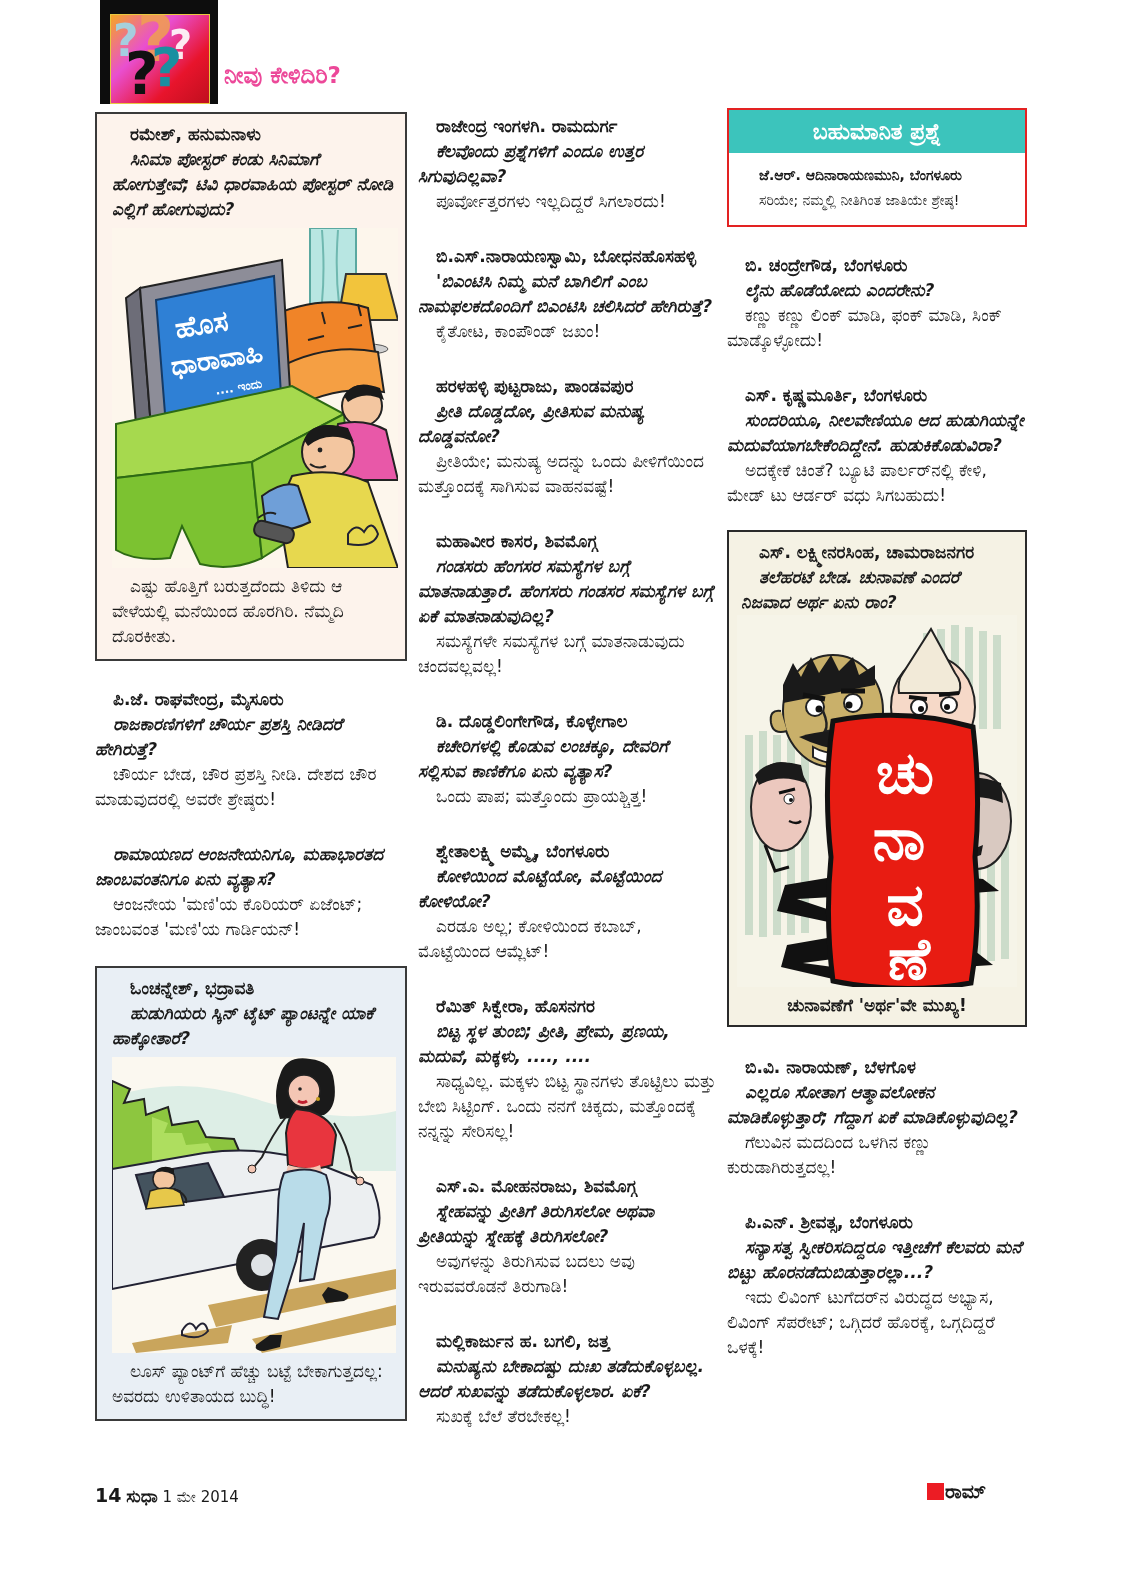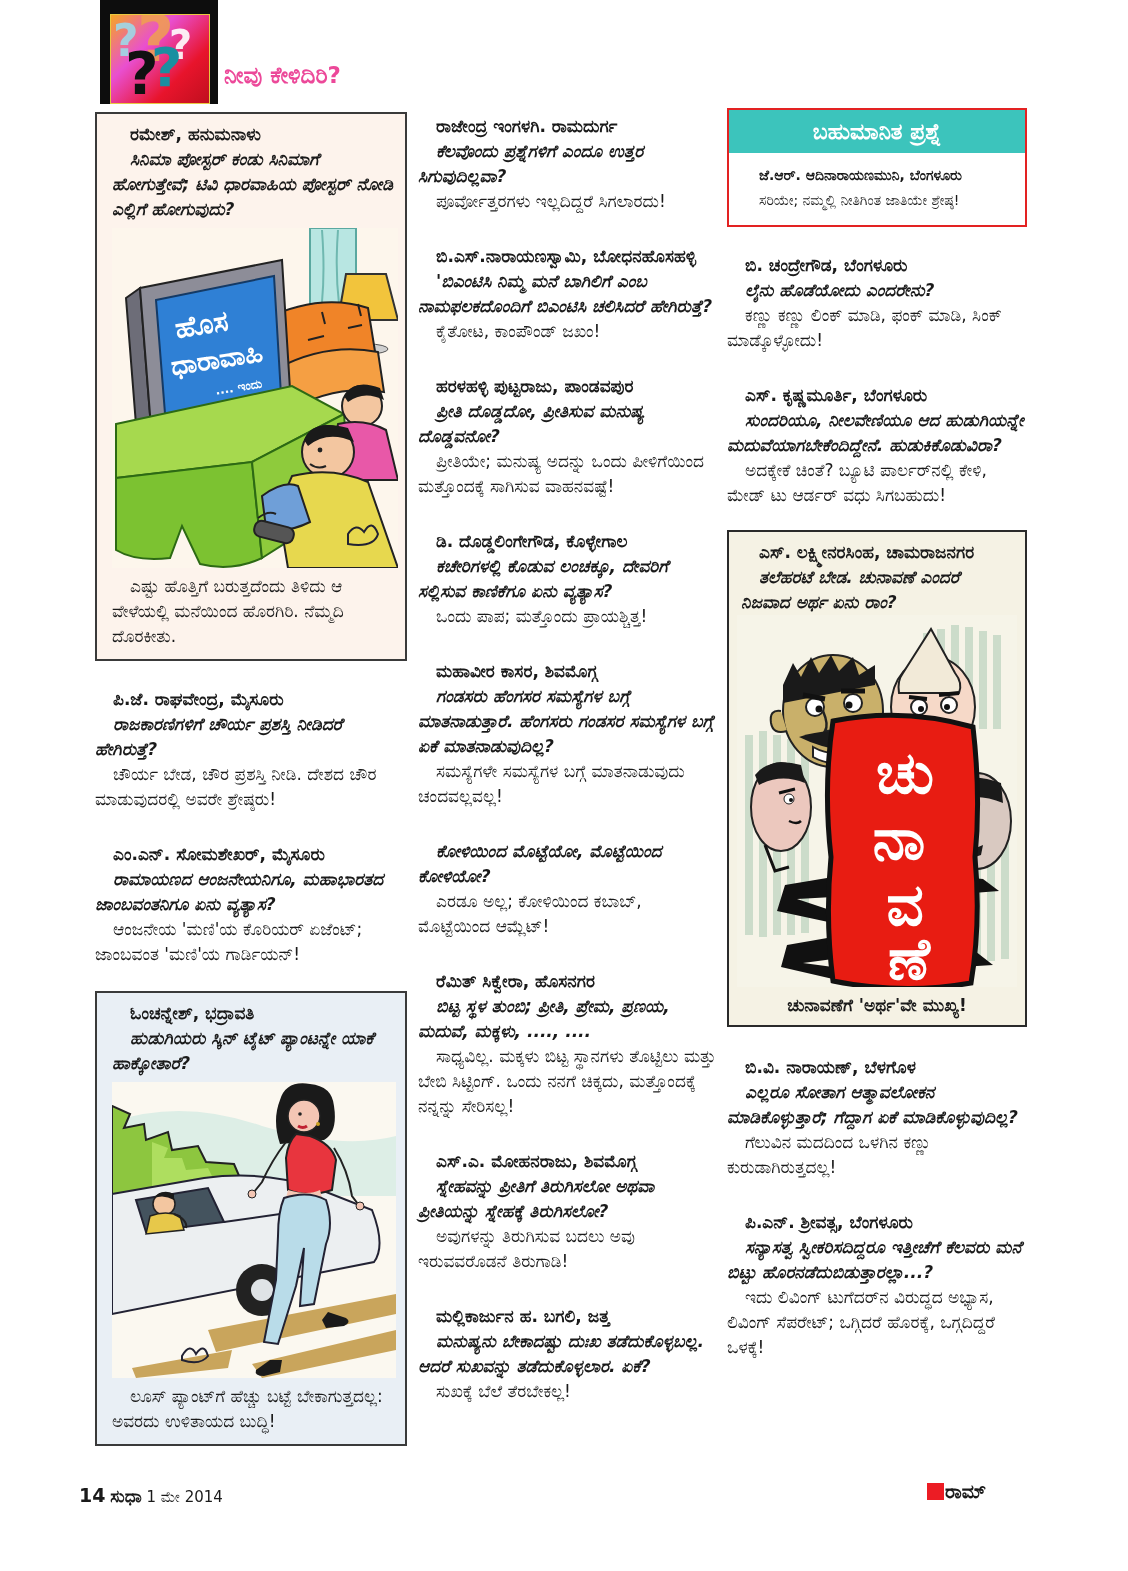--- a/index.html
+++ b/index.html
@@ -37,21 +37,21 @@
   .prize-box{border:2px solid #e32222;background:#fff;margin-bottom:26px;}
   .prize-head{background:#3cc4bc;color:#fff;font-size:22px;font-weight:bold;
       text-align:center;padding:9px 12px;}
   .prize-body{padding:10px 12px 12px 12px;font-size:14px;line-height:25px;}
   .prize-body p{margin:0;text-indent:18px;}
   
   .cartoon-box{border:2px solid #2a2a2a;background:#f5f2e4;padding:8px 8px 10px 8px;margin-bottom:28px;}
   .cartoon-box .qa{margin:0 4px;}
   .cartoon-caption{text-align:center;font-weight:bold;font-size:17px;margin-top:4px;}
   
-  #footer-left{position:absolute;left:79px;top:1484px;font-size:15px;}
+  #footer-left{position:absolute;left:95px;top:1484px;font-size:15px;}
   #footer-left .pgnum{font-weight:bold;font-size:19px;}
   #footer-left .mag{font-weight:bold;font-size:17px;}
   #sig{position:absolute;left:927px;top:1480px;display:flex;align-items:center;gap:1px;
       font-size:19px;font-weight:bold;}
   #sig .sq{width:17px;height:17px;background:#ec1c24;display:inline-block;}
 </style>
 </head>
 <body>
 
 <div id="page">
@@ -129,21 +129,20 @@
         <p>ಎಷ್ಟು ಹೊತ್ತಿಗೆ ಬರುತ್ತದೆಂದು ತಿಳಿದು ಆ ವೇಳೆಯಲ್ಲಿ ಮನೆಯಿಂದ ಹೊರಗಿರಿ. ನೆಮ್ಮದಿ ದೊರಕೀತು.</p>
       </div>
     </div>
 
     <div class="qa">
       <p class="author">ಪಿ.ಜೆ. ರಾಘವೇಂದ್ರ, ಮೈಸೂರು</p>
       <p class="question">ರಾಜಕಾರಣಿಗಳಿಗೆ ಚೌರ್ಯ ಪ್ರಶಸ್ತಿ ನೀಡಿದರೆ ಹೇಗಿರುತ್ತೆ?</p>
       <p>ಚೌರ್ಯ ಬೇಡ, ಚೌರ ಪ್ರಶಸ್ತಿ ನೀಡಿ. ದೇಶದ ಚೌರ ಮಾಡುವುದರಲ್ಲಿ ಅವರೇ ಶ್ರೇಷ್ಠರು!</p>
     </div>
     <div class="qa" style="margin-bottom:24px;">
-      <p class="author">ಎಂ.ಎನ್. ಸೋಮಶೇಖರ್, ಮೈಸೂರು</p>
       <p class="question">ರಾಮಾಯಣದ ಆಂಜನೇಯನಿಗೂ, ಮಹಾಭಾರತದ ಜಾಂಬವಂತನಿಗೂ ಏನು ವ್ಯತ್ಯಾಸ?</p>
       <p>ಆಂಜನೇಯ 'ಮಣಿ'ಯ ಕೊರಿಯರ್ ಏಜೆಂಟ್; ಜಾಂಬವಂತ 'ಮಣಿ'ಯ ಗಾರ್ಡಿಯನ್!</p>
     </div>
 
     <div class="qbox box-blue">
       <div class="qa">
         <p class="author">ಓಂಚನ್ನೇಶ್, ಭದ್ರಾವತಿ</p>
         <p class="question">ಹುಡುಗಿಯರು ಸ್ಕಿನ್ ಟೈಟ್ ಪ್ಯಾಂಟನ್ನೇ ಯಾಕೆ ಹಾಕ್ಕೋತಾರೆ?</p>
       </div>
       <svg width="284" height="296" viewBox="0 0 284 296">
@@ -206,30 +205,31 @@
       <p class="author">ಬಿ.ಎಸ್.ನಾರಾಯಣಸ್ವಾಮಿ, ಬೋಧನಹೊಸಹಳ್ಳಿ</p>
       <p class="question">'ಬಿಎಂಟಿಸಿ ನಿಮ್ಮ ಮನೆ ಬಾಗಿಲಿಗೆ ಎಂಬ ನಾಮಫಲಕದೊಂದಿಗೆ ಬಿಎಂಟಿಸಿ ಚಲಿಸಿದರೆ ಹೇಗಿರುತ್ತೆ?</p>
       <p>ಕೈತೋಟ, ಕಾಂಪೌಂಡ್ ಜಖಂ!</p>
     </div>
     <div class="qa">
       <p class="author">ಹರಳಹಳ್ಳಿ ಪುಟ್ಟರಾಜು, ಪಾಂಡವಪುರ</p>
       <p class="question">ಪ್ರೀತಿ ದೊಡ್ಡದೋ, ಪ್ರೀತಿಸುವ ಮನುಷ್ಯ ದೊಡ್ಡವನೋ?</p>
       <p>ಪ್ರೀತಿಯೇ; ಮನುಷ್ಯ ಅದನ್ನು ಒಂದು ಪೀಳಿಗೆಯಿಂದ ಮತ್ತೊಂದಕ್ಕೆ ಸಾಗಿಸುವ ವಾಹನವಷ್ಟೆ!</p>
     </div>
     <div class="qa">
+      <p class="author">ಮಹಾವೀರ ಕಾಸರ, ಶಿವಮೊಗ್ಗ</p>
+      <p class="question">ಗಂಡಸರು ಹೆಂಗಸರ ಸಮಸ್ಯೆಗಳ ಬಗ್ಗೆ ಮಾತನಾಡುತ್ತಾರೆ. ಹೆಂಗಸರು ಗಂಡಸರ ಸಮಸ್ಯೆಗಳ ಬಗ್ಗೆ ಏಕೆ ಮಾತನಾಡುವುದಿಲ್ಲ?</p>
+      <p>ಸಮಸ್ಯೆಗಳೇ ಸಮಸ್ಯೆಗಳ ಬಗ್ಗೆ ಮಾತನಾಡುವುದು ಚಂದವಲ್ಲವಲ್ಲ!</p>
+    </div>
+    <div class="qa">
       <p class="author">ಡಿ. ದೊಡ್ಡಲಿಂಗೇಗೌಡ, ಕೊಳ್ಳೇಗಾಲ</p>
       <p class="question">ಕಚೇರಿಗಳಲ್ಲಿ ಕೊಡುವ ಲಂಚಕ್ಕೂ, ದೇವರಿಗೆ ಸಲ್ಲಿಸುವ ಕಾಣಿಕೆಗೂ ಏನು ವ್ಯತ್ಯಾಸ?</p>
       <p>ಒಂದು ಪಾಪ; ಮತ್ತೊಂದು ಪ್ರಾಯಶ್ಚಿತ್ತ!</p>
     </div>
     <div class="qa">
-      <p class="author">ಮಹಾವೀರ ಕಾಸರ, ಶಿವಮೊಗ್ಗ</p>
-      <p class="question">ಗಂಡಸರು ಹೆಂಗಸರ ಸಮಸ್ಯೆಗಳ ಬಗ್ಗೆ ಮಾತನಾಡುತ್ತಾರೆ. ಹೆಂಗಸರು ಗಂಡಸರ ಸಮಸ್ಯೆಗಳ ಬಗ್ಗೆ ಏಕೆ ಮಾತನಾಡುವುದಿಲ್ಲ?</p>
-      <p>ಸಮಸ್ಯೆಗಳೇ ಸಮಸ್ಯೆಗಳ ಬಗ್ಗೆ ಮಾತನಾಡುವುದು ಚಂದವಲ್ಲವಲ್ಲ!</p>
-    </div>
-    <div class="qa">
+      <p class="author">ಶ್ವೇತಾಲಕ್ಷ್ಮಿ ಅಮ್ಮೈ, ಬೆಂಗಳೂರು</p>
       <p class="question">ಕೋಳಿಯಿಂದ ಮೊಟ್ಟೆಯೋ, ಮೊಟ್ಟೆಯಿಂದ ಕೋಳಿಯೋ?</p>
       <p>ಎರಡೂ ಅಲ್ಲ; ಕೋಳಿಯಿಂದ ಕಬಾಬ್, ಮೊಟ್ಟೆಯಿಂದ ಆಮ್ಲೆಟ್!</p>
     </div>
     <div class="qa">
       <p class="author">ರೆಮಿತ್ ಸಿಕ್ವೇರಾ, ಹೊಸನಗರ</p>
       <p class="question">ಬಿಟ್ಟ ಸ್ಥಳ ತುಂಬಿ; ಪ್ರೀತಿ, ಪ್ರೇಮ, ಪ್ರಣಯ, ಮದುವೆ, ಮಕ್ಕಳು, ...., ....</p>
       <p>ಸಾಧ್ಯವಿಲ್ಲ. ಮಕ್ಕಳು ಬಿಟ್ಟ ಸ್ಥಾನಗಳು ತೊಟ್ಟಿಲು ಮತ್ತು ಬೇಬಿ ಸಿಟ್ಟಿಂಗ್. ಒಂದು ನನಗೆ ಚಿಕ್ಕದು, ಮತ್ತೊಂದಕ್ಕೆ ನನ್ನನ್ನು ಸೇರಿಸಲ್ಲ!</p>
     </div>
     <div class="qa">
       <p class="author">ಎಸ್.ಎ. ಮೋಹನರಾಜು, ಶಿವಮೊಗ್ಗ</p>

